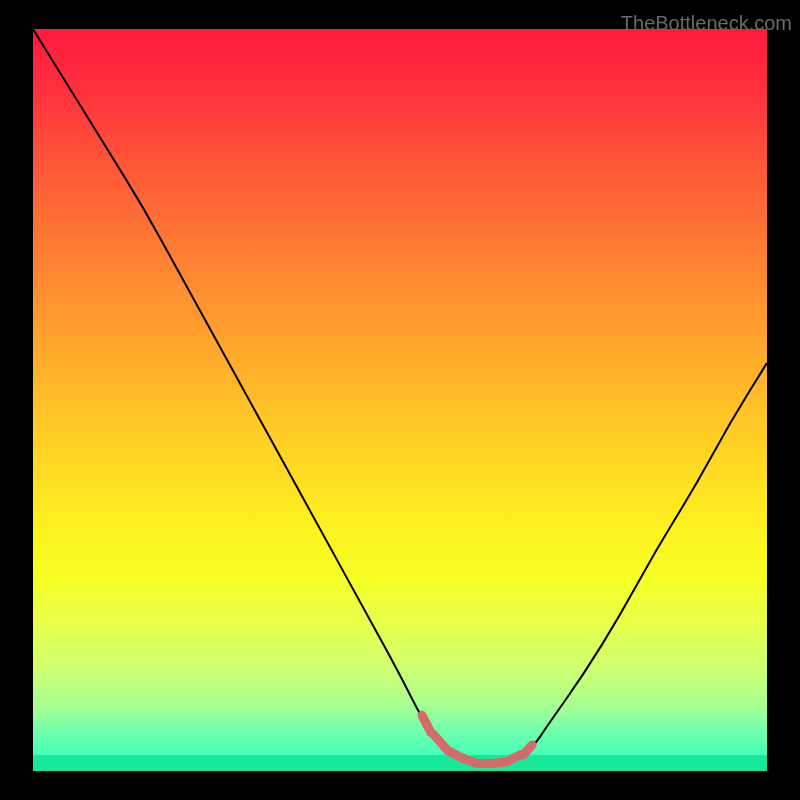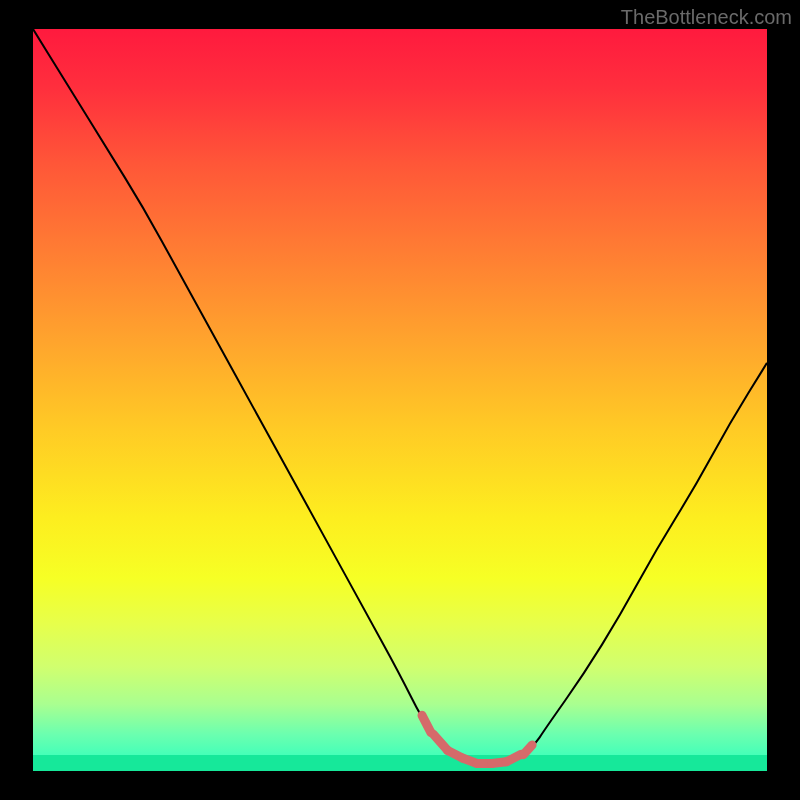--- a/index.html
+++ b/index.html
@@ -6,21 +6,21 @@
   body {
     width: 800px;
     height: 800px;
     background: #000;
     font-family: Arial, sans-serif;
     position: relative;
     overflow: hidden;
   }
   .watermark {
     position: absolute;
-    top: 6px;
+    top: 12px;
     right: 8px;
     color: #6a6a6a;
     font-size: 20px;
     font-weight: 500;
     z-index: 10;
     margin-left: 44px;
   }
   .plot-wrap {
     position: absolute;
     left: 33px;

